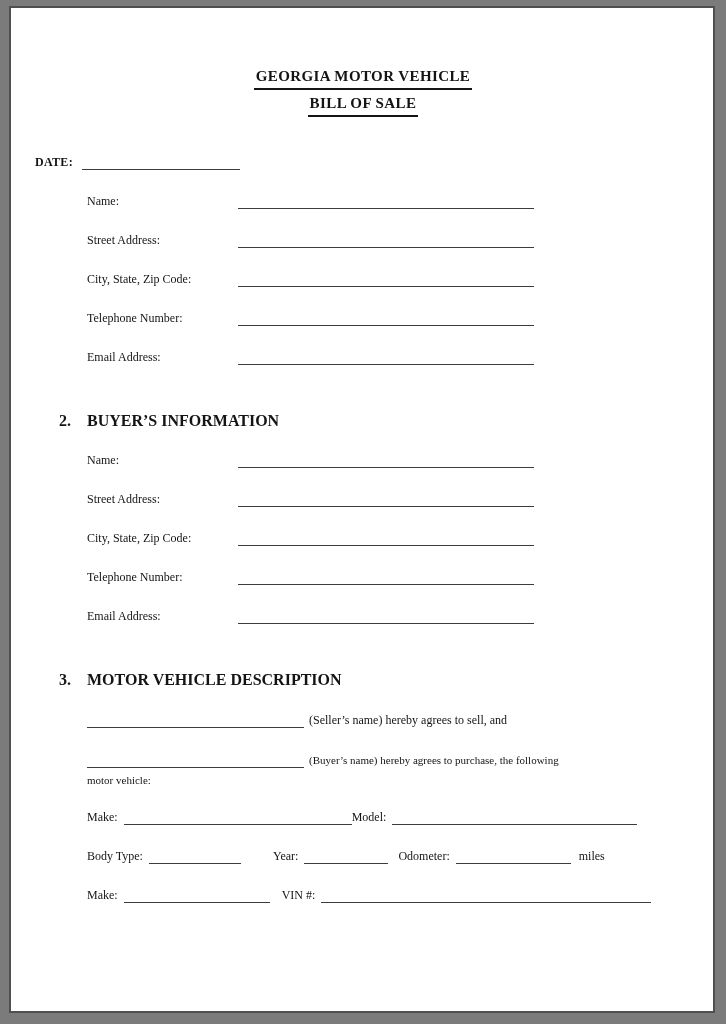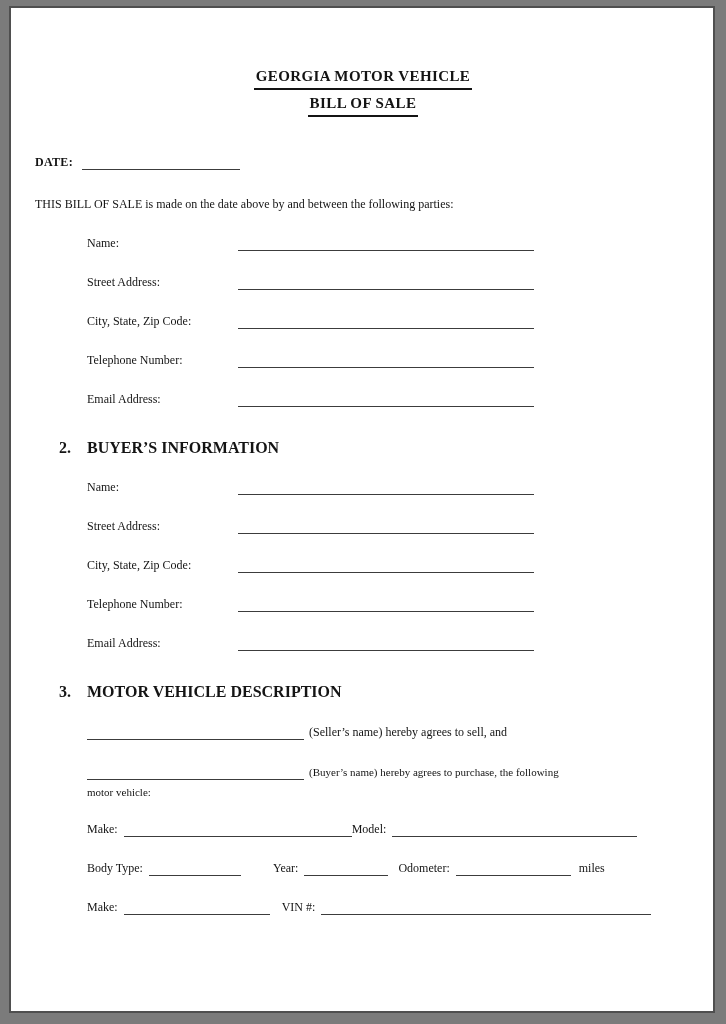--- a/index.html
+++ b/index.html
@@ -52,21 +52,21 @@
     margin-left: 24px;
     font-weight: bold;
     font-size: 16px;
     line-height: 20px;
     white-space: nowrap;
   }
   .sec-head .num {
     display: inline-block;
     width: 28px;
   }
-  .sec-head-2 { margin-top: 29px; }
+  .sec-head-2 { margin-top: 44px; }
   .field-row {
     margin-left: 52px;
     margin-top: 19px;
   }
   .field-label {
     display: inline-block;
     min-width: 151px;
   }
   .blank {
     display: inline-block;
@@ -109,21 +109,20 @@
     <div class="title-wrap">
       <span class="title-line">GEORGIA MOTOR VEHICLE</span><br>
       <span class="title-line">BILL OF SALE</span>
     </div>
 
     <div class="row date-row">
       <span class="date-label">DATE:</span>
       <span class="blank bl-date"></span>
     </div>
 
-    <div class="row intro">THIS BILL OF SALE is made on the date above by and between the following parties:</div>
 
     <div class="row field-row">
       <span class="field-label">Name:</span><span class="blank bl-field"></span>
     </div>
     <div class="row field-row">
       <span class="field-label">Street Address:</span><span class="blank bl-field"></span>
     </div>
     <div class="row field-row">
       <span class="field-label">City, State, Zip Code:</span><span class="blank bl-field"></span>
     </div>

